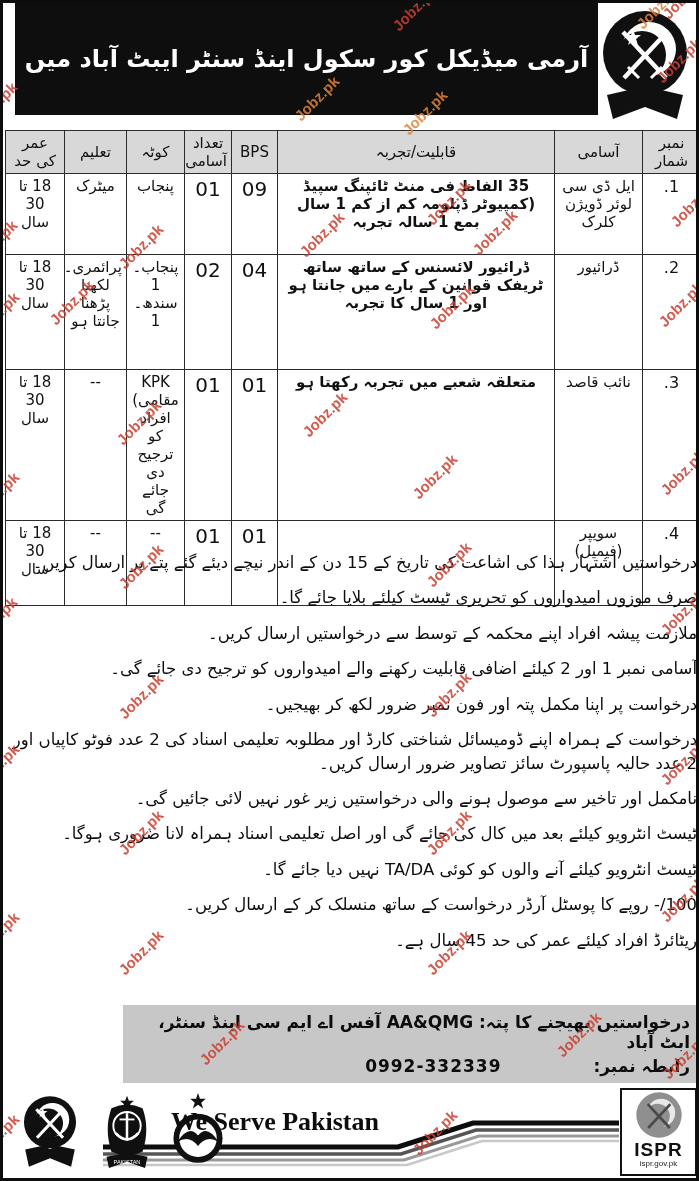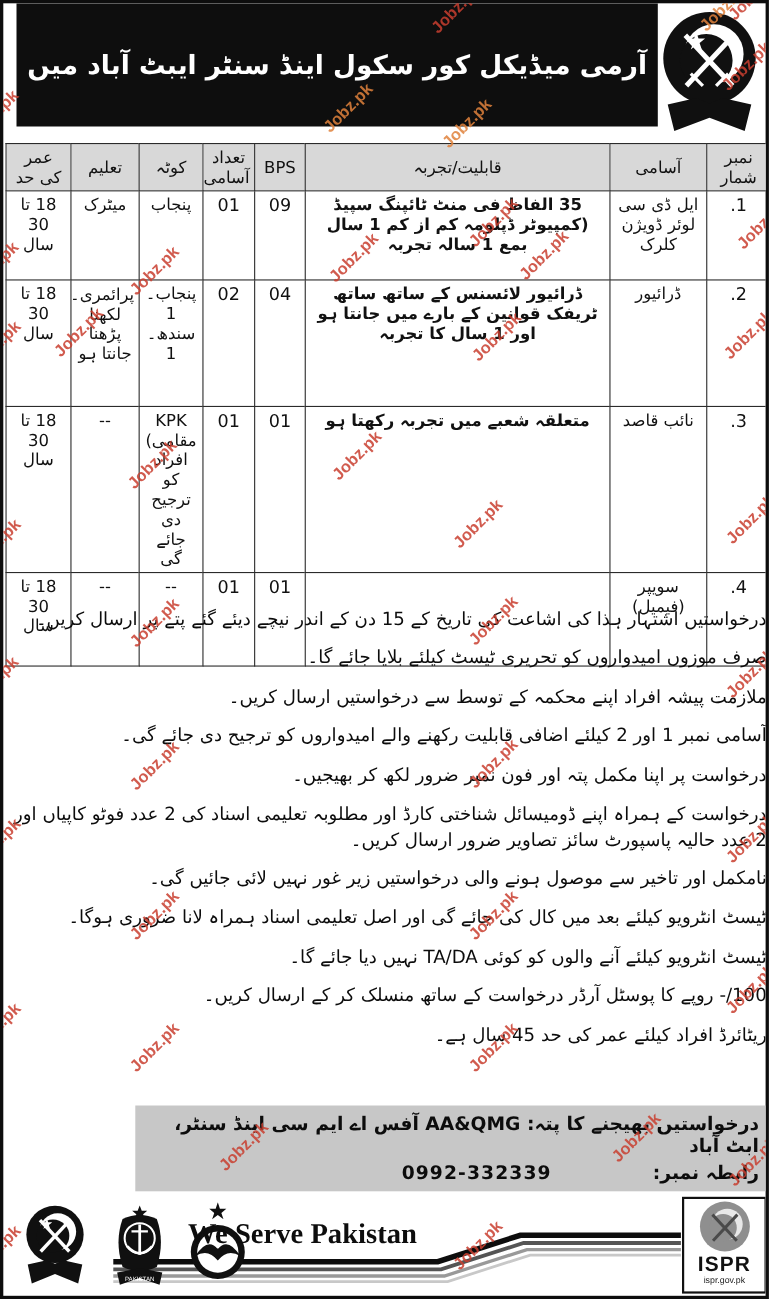--- a/index.html
+++ b/index.html
@@ -27,21 +27,21 @@
     position:absolute; left:2px; top:127px; width:695px;
     border-collapse:collapse; direction:rtl; table-layout:fixed;
     font-size:15px; color:#111;
   }
   table.jobs th, table.jobs td{
     border:1px solid #2b2b2b; padding:3px 4px; vertical-align:top; text-align:center;
     overflow:hidden;
   }
   table.jobs th{ background:#d8d8d8; font-weight:normal; font-size:15px; height:30px; vertical-align:middle;}
   td.qual{ text-align:right; padding-right:6px;font-weight:bold; }
-  td.num{ font-size:16px; padding-top:10px; }
+  td.num{ font-size:20px; padding-top:10px; }
   .pre{ white-space:pre-line; }
   tr.r1 td{ height:74px; }
   tr.r2 td{ height:108px; }
   tr.r3 td{ height:100px; }
   tr.r4 td{ height:78px; }
   td.serial{ font-size:16px; padding-top:10px; }
 
   
   .notes{
     position:absolute; left:8px; top:548px; width:686px;

